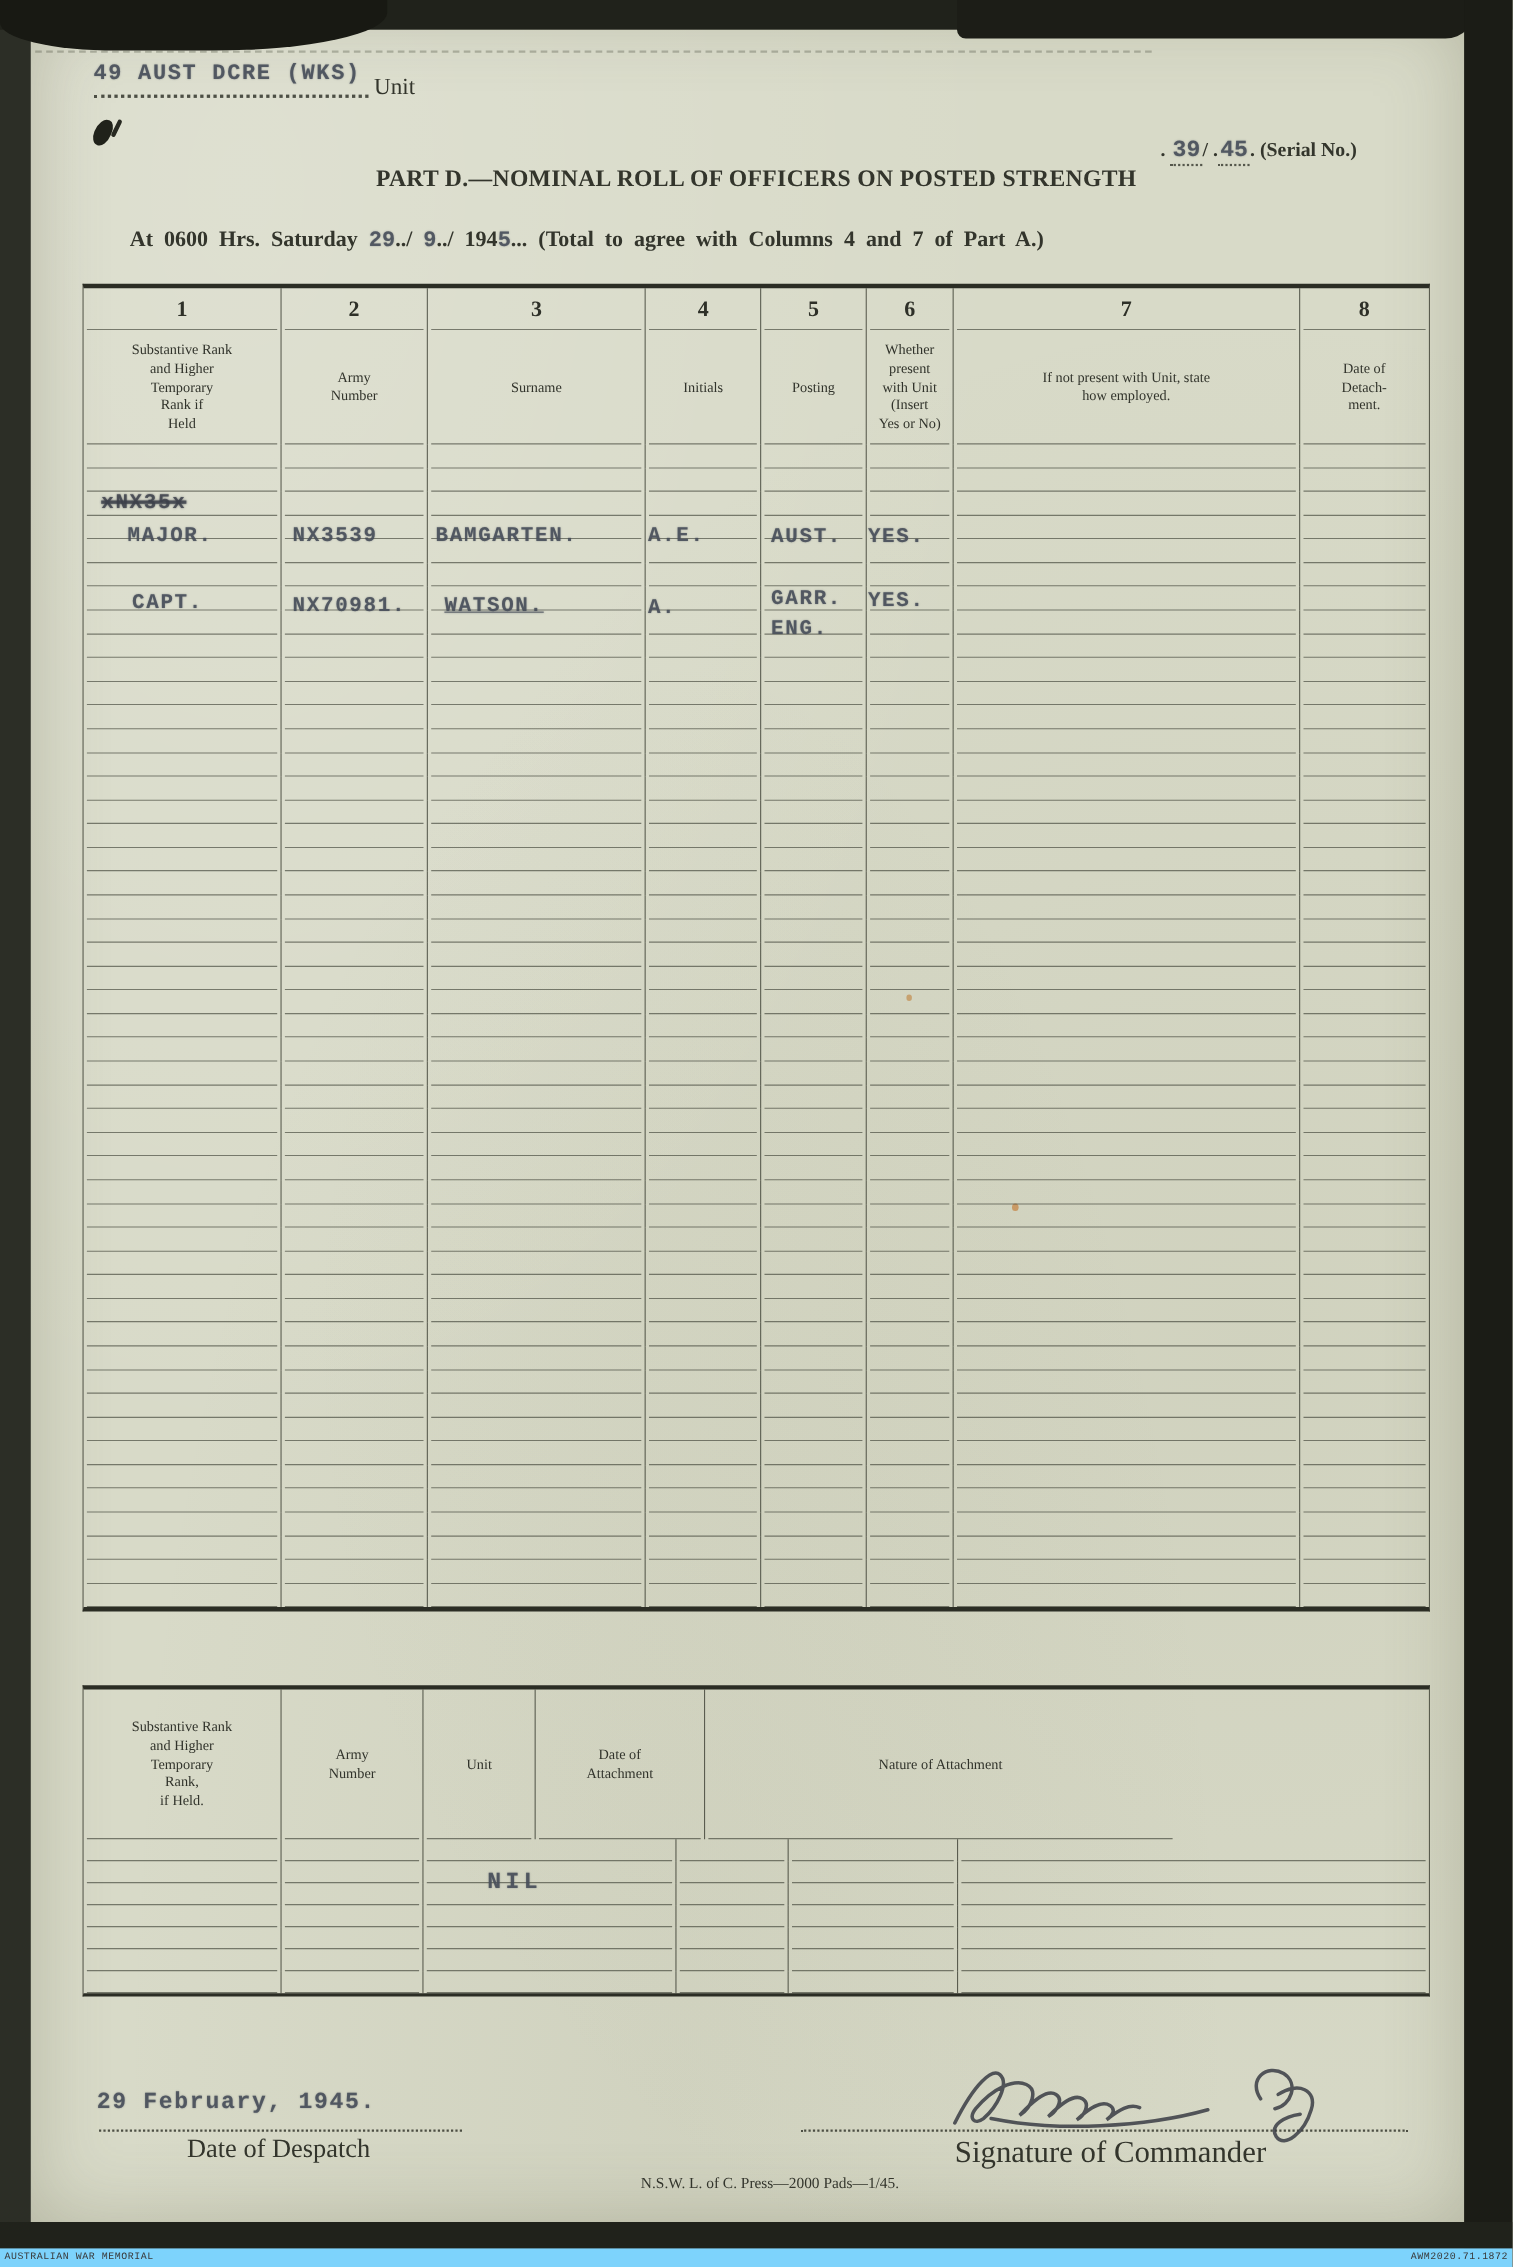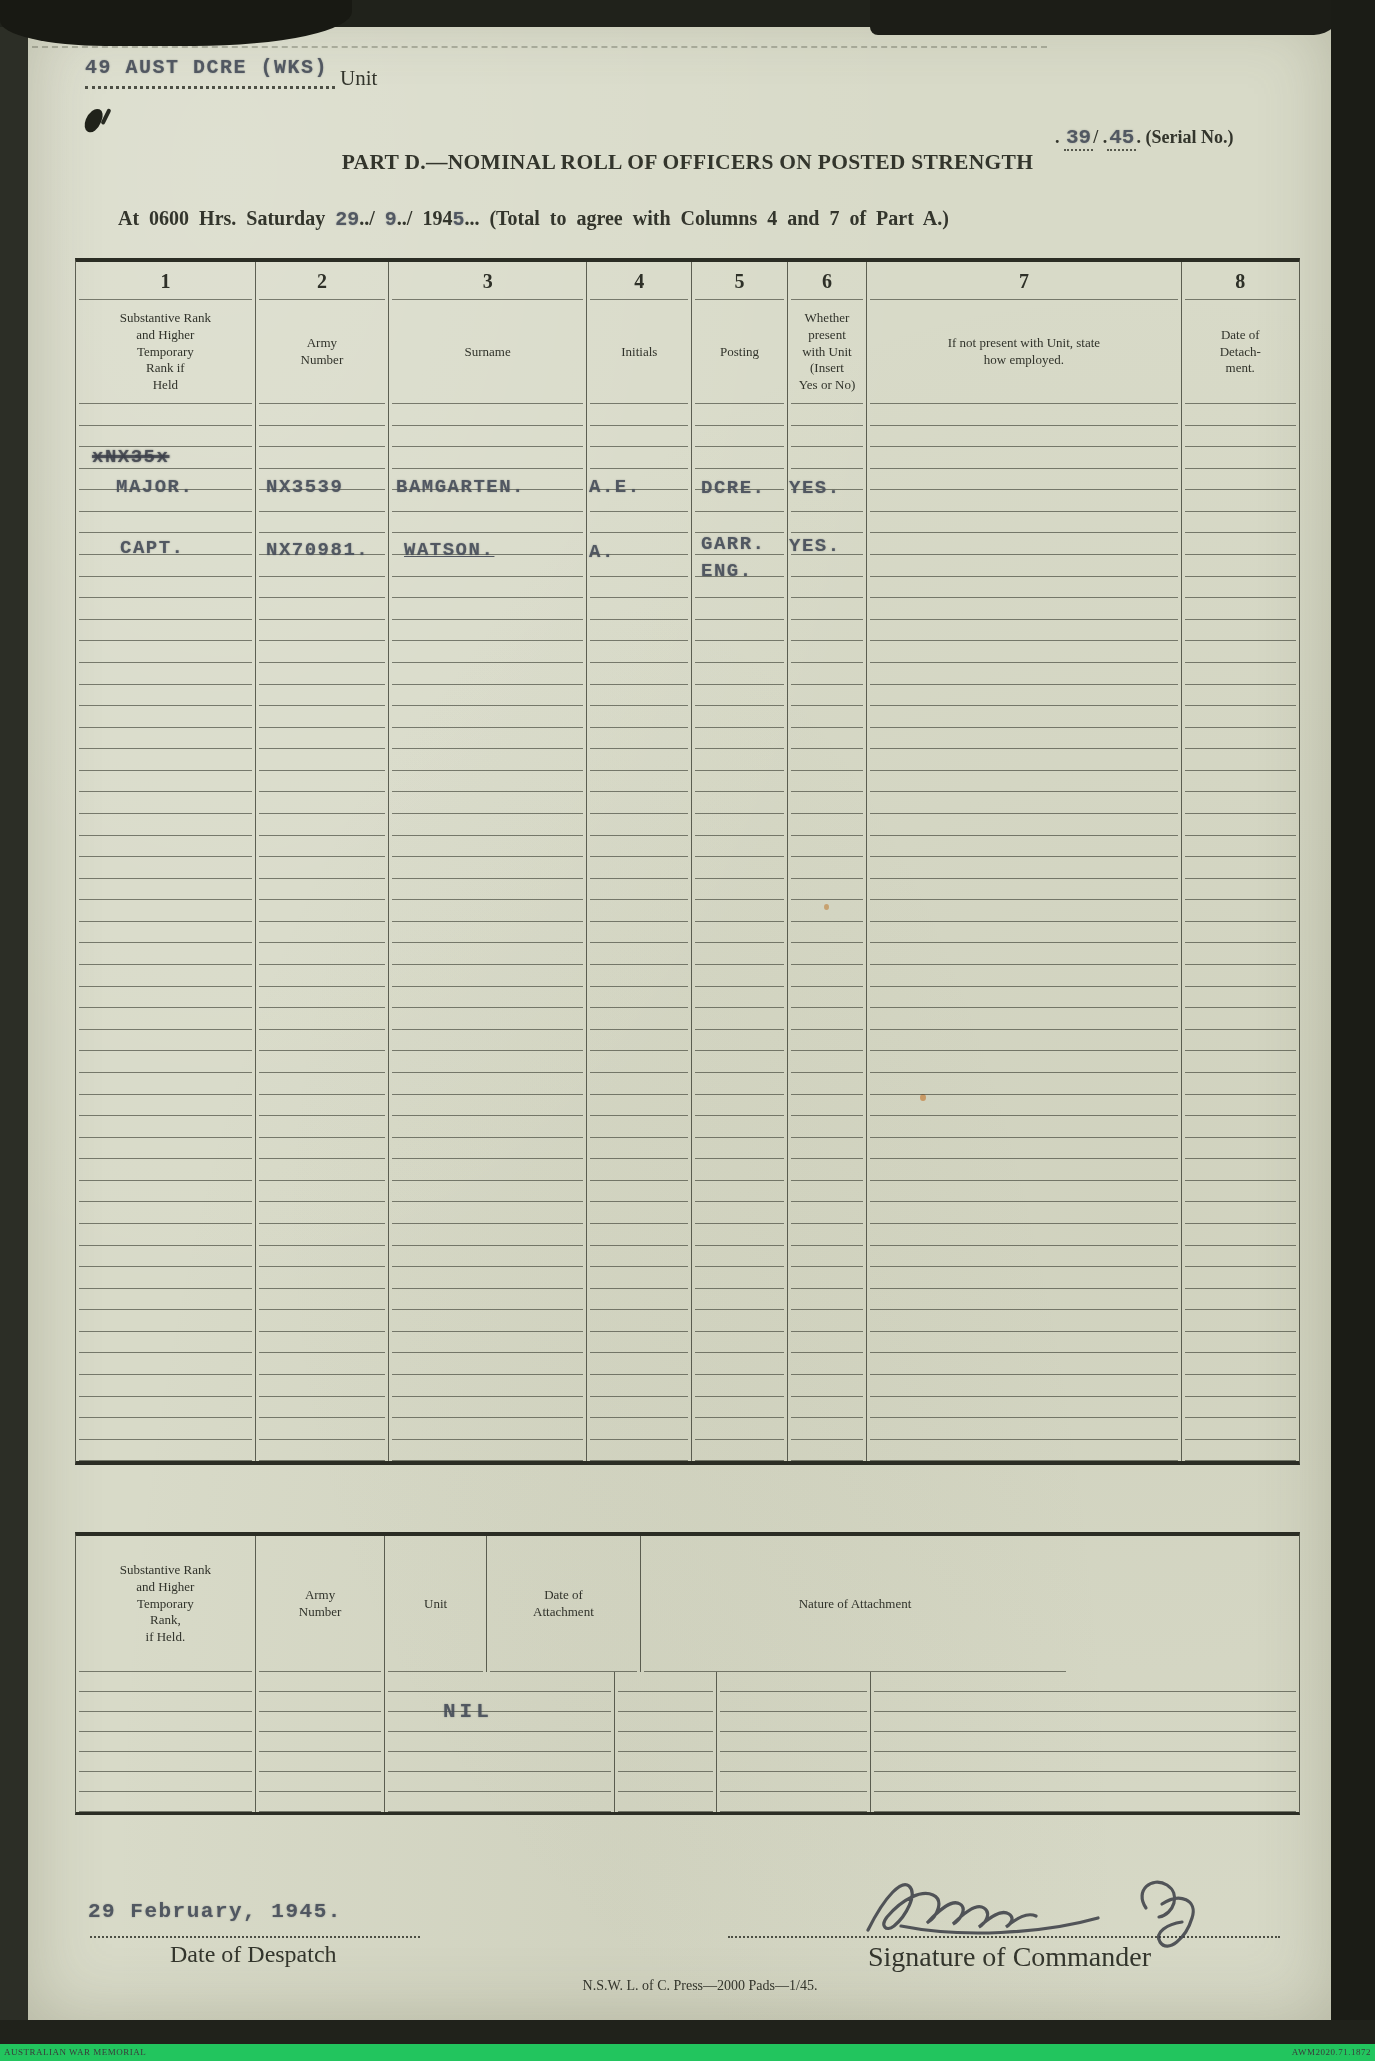--- a/index.html
+++ b/index.html
@@ -22,22 +22,22 @@
     box-shadow: inset 0 0 70px rgba(100,100,72,.30);
     z-index:1;}
   
   .band-top{position:absolute;left:0;top:0;width:1375px;height:27px;background:#20221b;z-index:2;}
   .wedge-left{position:absolute;left:0;top:0;width:352px;height:46px;background:#181913;
     border-radius:0 0 45% 30% / 0 0 75% 55%;z-index:2;}
   .wedge-mid{position:absolute;left:870px;top:0;width:472px;height:35px;background:#1c1d17;
     border-radius:0 0 28px 8px;z-index:2;}
   .band-right{position:absolute;left:1331px;top:0;width:44px;height:2044px;background:#1b1c16;z-index:2;}
   .band-bottom{position:absolute;left:0;top:2020px;width:1375px;height:24px;background:#20221b;z-index:2;}
-  .strip-awm{position:absolute;left:0;top:2044px;width:1375px;height:17px;background:#22c55e;z-index:3;
-    font-family:Liberation Serif, serif;font-size:9px;color:#3a3a3a;}
+  .strip-awm{position:absolute;left:0;top:2044px;width:1375px;height:17px;background:#7dd3fc;z-index:3;
+    font-family:Liberation Mono, monospace;font-size:9px;color:#3a3a3a;}
   .strip-awm .l{position:absolute;left:4px;top:3px;letter-spacing:.5px;}
   .strip-awm .r{position:absolute;right:4px;top:3px;letter-spacing:.5px;}
 
   .content{position:absolute;inset:0;z-index:3;color:var(--ink);}
 
   .dashed-topline{position:absolute;left:32px;top:46px;width:1015px;border-top:2px dashed rgba(72,74,60,.32);}
 
   
   .typed{position:absolute;font-family:"Liberation Mono","DejaVu Sans Mono",monospace;
     font-weight:bold;font-size:19px;letter-spacing:1.5px;color:var(--typed);
@@ -671,21 +671,21 @@
           </div>
         </div>
     </div>
 
     <div class="typed struck" style="left:92px;top:446px;">xNX35x</div>
 
     <div class="typed" style="left:116px;top:476px;">MAJOR.</div>
     <div class="typed" style="left:266px;top:476px;">NX3539</div>
     <div class="typed" style="left:396px;top:476px;">BAMGARTEN.</div>
     <div class="typed" style="left:589px;top:476px;">A.E.</div>
-    <div class="typed" style="left:701px;top:477px;">DCRE.</div>
+    <div class="typed" style="left:701px;top:477px;">AUST.</div>
     <div class="typed" style="left:789px;top:477px;">YES.</div>
 
     <div class="typed" style="left:120px;top:537px;">CAPT.</div>
     <div class="typed" style="left:266px;top:539px;">NX70981.</div>
     <div class="typed" style="left:404px;top:539px;text-decoration:underline;">WATSON.</div>
     <div class="typed" style="left:589px;top:541px;">A.</div>
     <div class="typed" style="left:701px;top:533px;">GARR.</div>
     <div class="typed" style="left:789px;top:535px;">YES.</div>
     <div class="typed" style="left:701px;top:560px;">ENG.</div>
 

